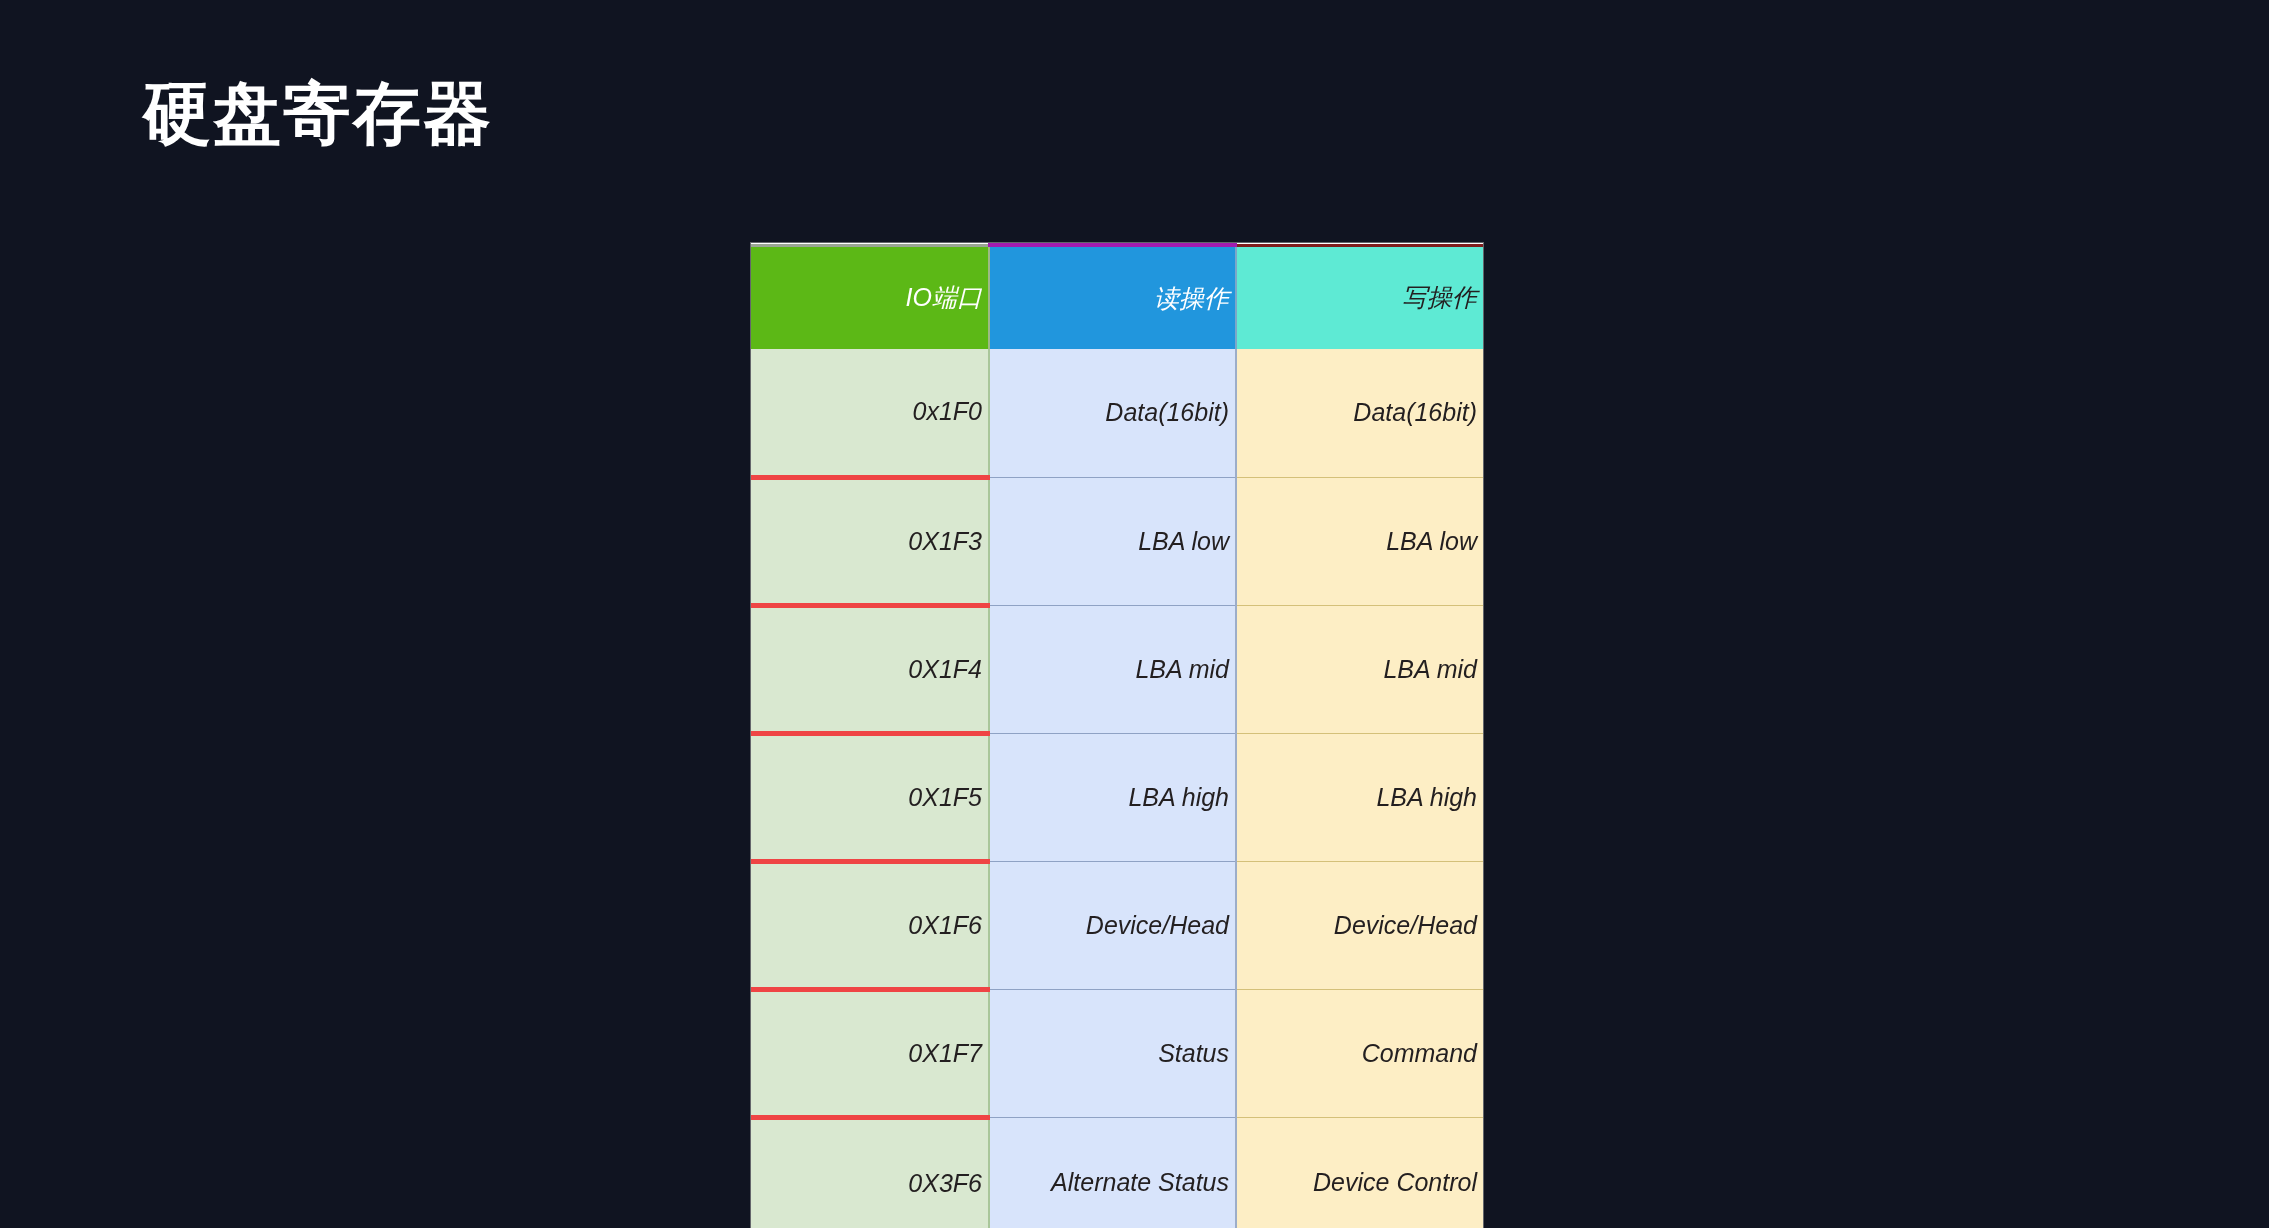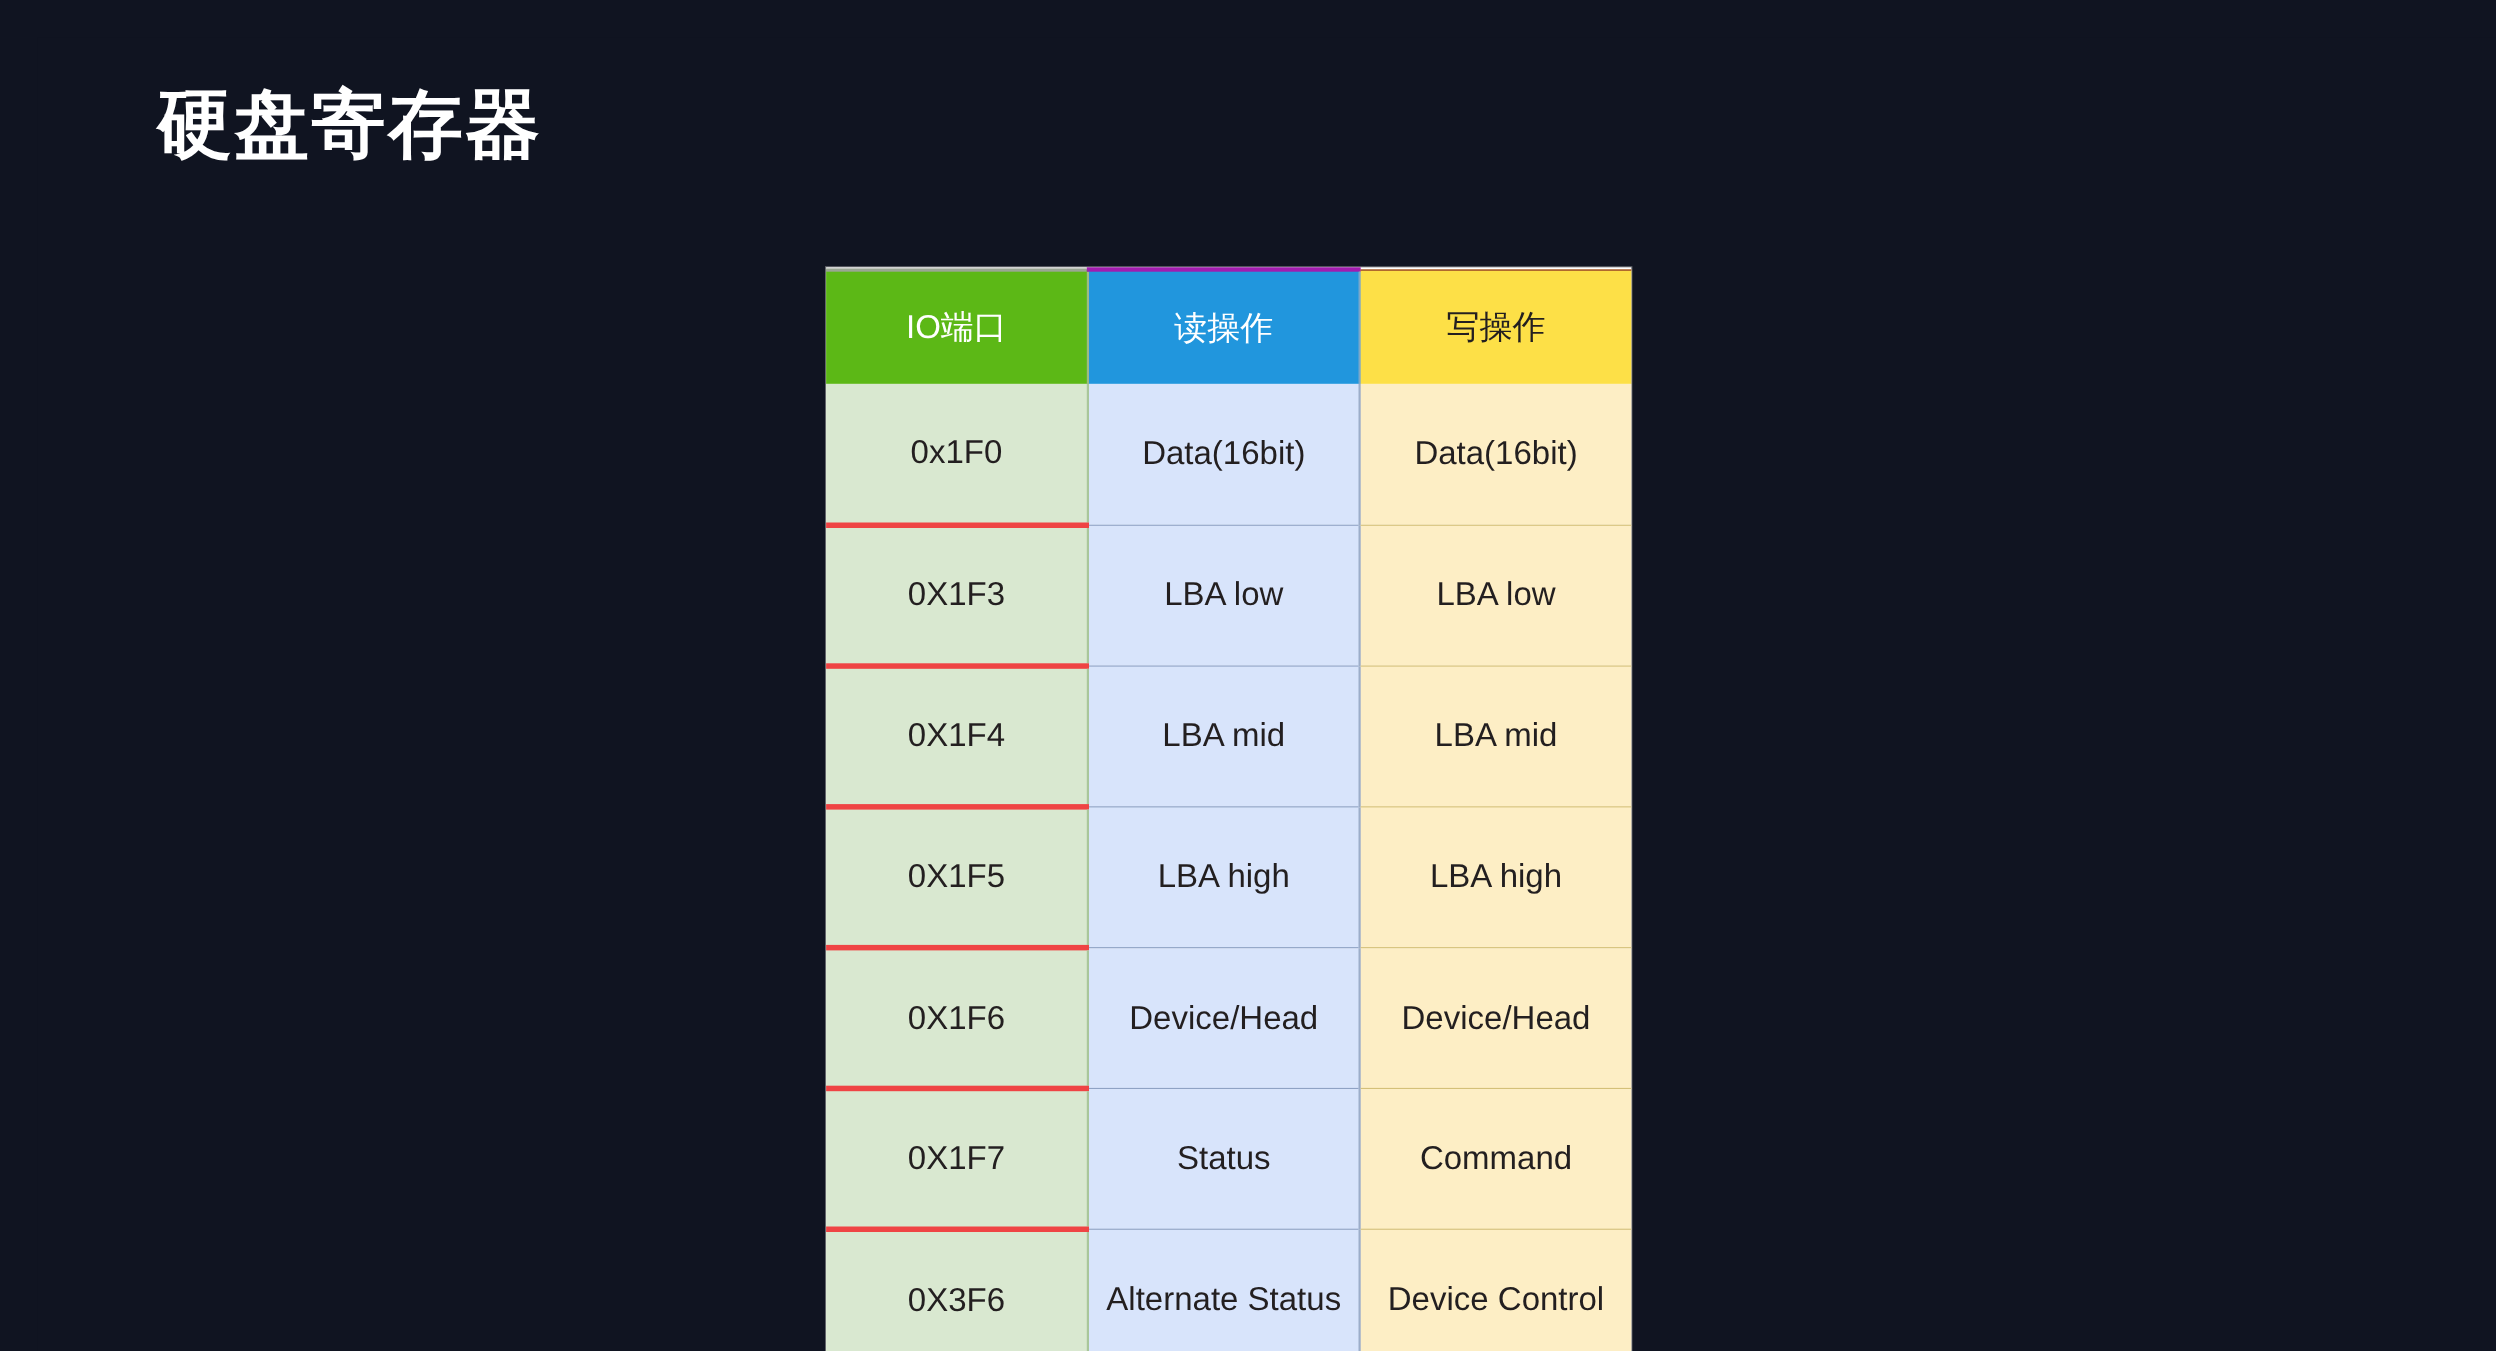--- a/index.html
+++ b/index.html
@@ -41,50 +41,51 @@
     background: #ffffff;
     box-shadow: 0 0 0 1px rgba(170,170,170,0.55);
   }
 
   #register-table col.c-port  { width: 238px; }
   #register-table col.c-read  { width: 247px; }
   #register-table col.c-write { width: 247px; }
 
   #register-table th,
   #register-table td {
-    text-align: center;
+    text-align: right;
     vertical-align: middle;
-    font-size: 30px;
+    font-size: 25px;
     font-weight: 400;
     padding: 0 6px;
     white-space: nowrap;
+    font-style: italic;
   }
 
   
   thead tr { height: 104px; }
 
   th.head-port {
     background: #5cb816;
     color: #ffffff;
     font-size: 30px;
     border-right: 2px solid #9dba86;
     border-top: 3px solid #9aa594;
   }
   th.head-read {
     background: #2196dd;
     color: #ffffff;
     font-size: 30px;
     border-right: 2px solid #7ba7c9;
     border-top: 4px solid #a21caf;
   }
   th.head-write {
-    background: #fde047;
+    background: #5eead4;
     color: #231f20;
     font-size: 30px;
-    border-top: 1px solid #7f1d1d;
+    border-top: 3px solid #7f1d1d;
   }
 
   
   tbody tr { height: 99.9px; }
 
   td.cell-port {
     background: #d9e8d0;
     color: #231f20;
     border-right: 2px solid #a9c69a;
     border-bottom: 5px solid #ef4444;

